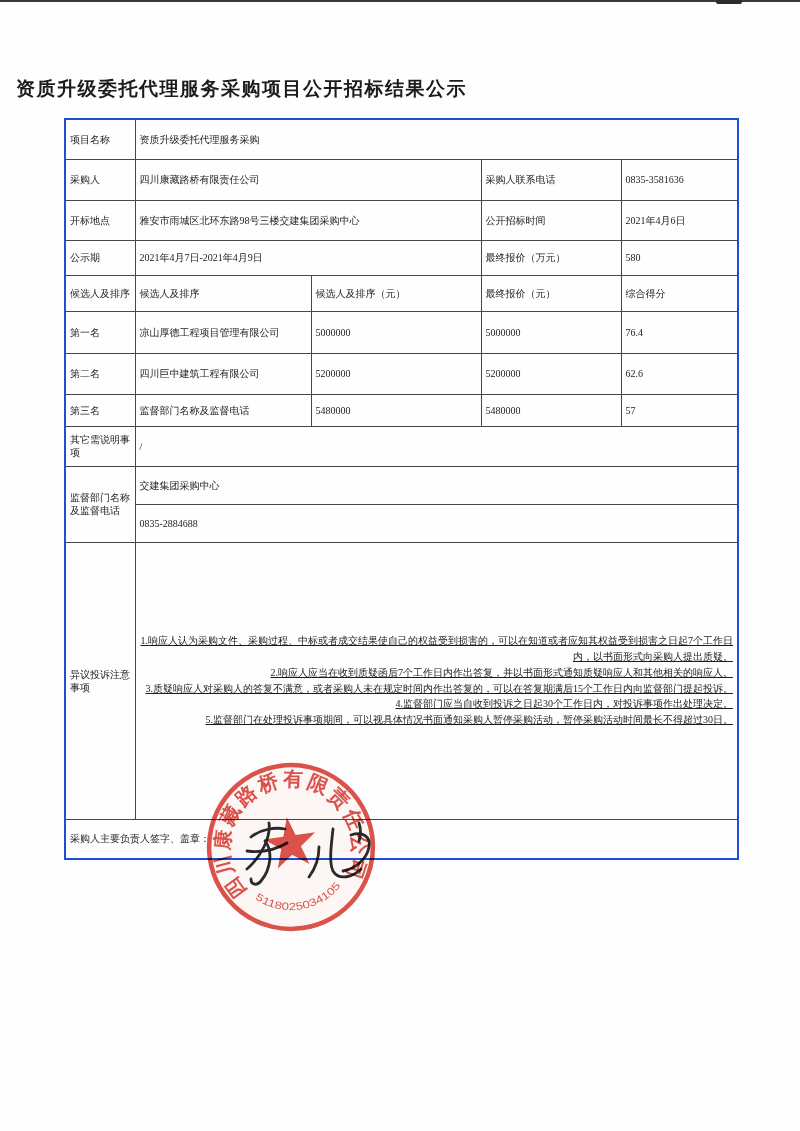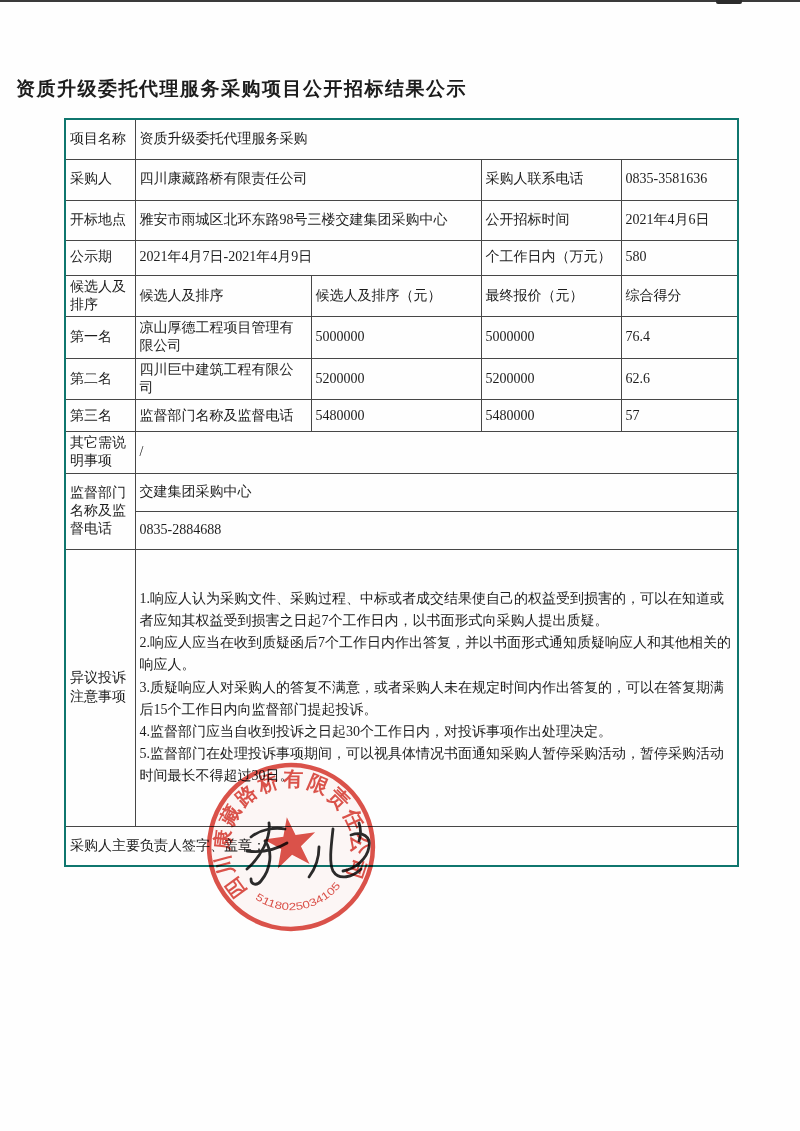--- a/index.html
+++ b/index.html
@@ -3,27 +3,27 @@
 <meta charset="utf-8">
 <style>
   html,body{margin:0;padding:0;background:#e8e8e8;}
   .page{position:relative;width:800px;height:1131px;background:#fefefe;
         font-family:"Liberation Serif",serif;color:#1c1c1c;overflow:hidden;margin:0 auto;}
   .scan-top-line{position:absolute;top:0;left:0;width:100%;height:2px;background:#3a3a3a;}
   .scan-top-nub{position:absolute;top:0;left:716px;width:26px;height:4px;background:#2c2c2c;border-radius:0 0 2px 2px;}
   .title{position:absolute;top:76px;left:16px;width:100%;
          font-family:"Liberation Sans",sans-serif;font-weight:700;font-size:19px;letter-spacing:1.5px;}
   table.doc{position:absolute;left:64px;top:118px;width:673px;border-collapse:collapse;
-            table-layout:fixed;font-size:14px;border:2px solid #0f766e;}
+            table-layout:fixed;font-size:10px;border:2px solid #1d4ed8;}
   .doc td{border:1px solid #474747;padding:2px 4px;line-height:1.3;vertical-align:middle;word-break:break-all;}
   .l{text-align:left;padding-left:5px;}
   .c{text-align:left;}
   .h40{height:40px}.h41{height:41px}.h35{height:35px}.h36{height:36px}
   .h42{height:42px}.h32{height:32px}.h38{height:38px}.h277{height:277px}
-  .notice{padding:10px 12px 10px 10px;text-align:left;}
+  .notice{padding:10px 12px 10px 10px;text-align:right;text-decoration:underline;}
   .notice p{margin:0;line-height:1.58;}
   .stamp{position:absolute;left:192px;top:756px;width:198px;height:182px;
          opacity:.88;mix-blend-mode:multiply;transform:rotate(-8deg);}
   .signature{position:absolute;left:228px;top:800px;width:180px;height:92px;mix-blend-mode:multiply;}
 </style>
 </head>
 <body>
 
 <div class="page">
   <div class="scan-top-line"></div>
@@ -56,21 +56,21 @@
     <tr class="h40">
       <td class="l">开标地点</td>
       <td class="l" colspan="2">雅安市雨城区北环东路98号三楼交建集团采购中心</td>
       <td class="c">公开招标时间</td>
       <td class="c">2021年4月6日</td>
     </tr>
 
     <tr class="h35">
       <td class="l">公示期</td>
       <td class="l" colspan="2">2021年4月7日-2021年4月9日</td>
-      <td class="c">个工作日内（万元）</td>
+      <td class="c">最终报价（万元）</td>
       <td class="c">580</td>
     </tr>
 
     <tr class="h36">
       <td class="l">候选人及排序</td>
       <td class="c">候选人及排序</td>
       <td class="c">候选人及排序（元）</td>
       <td class="c">最终报价（元）</td>
       <td class="c">综合得分</td>
     </tr>

